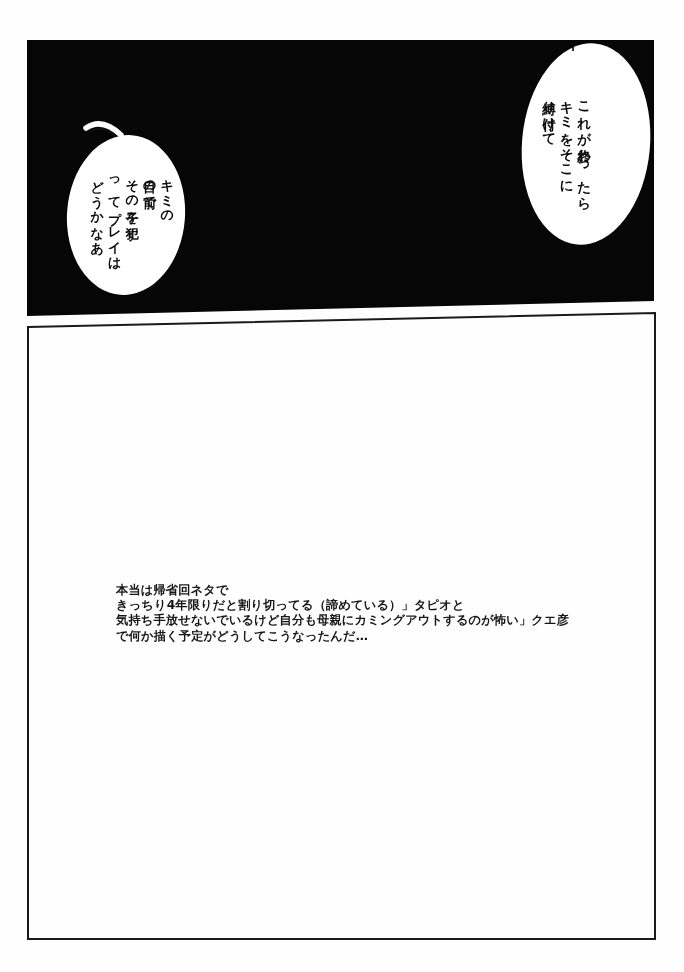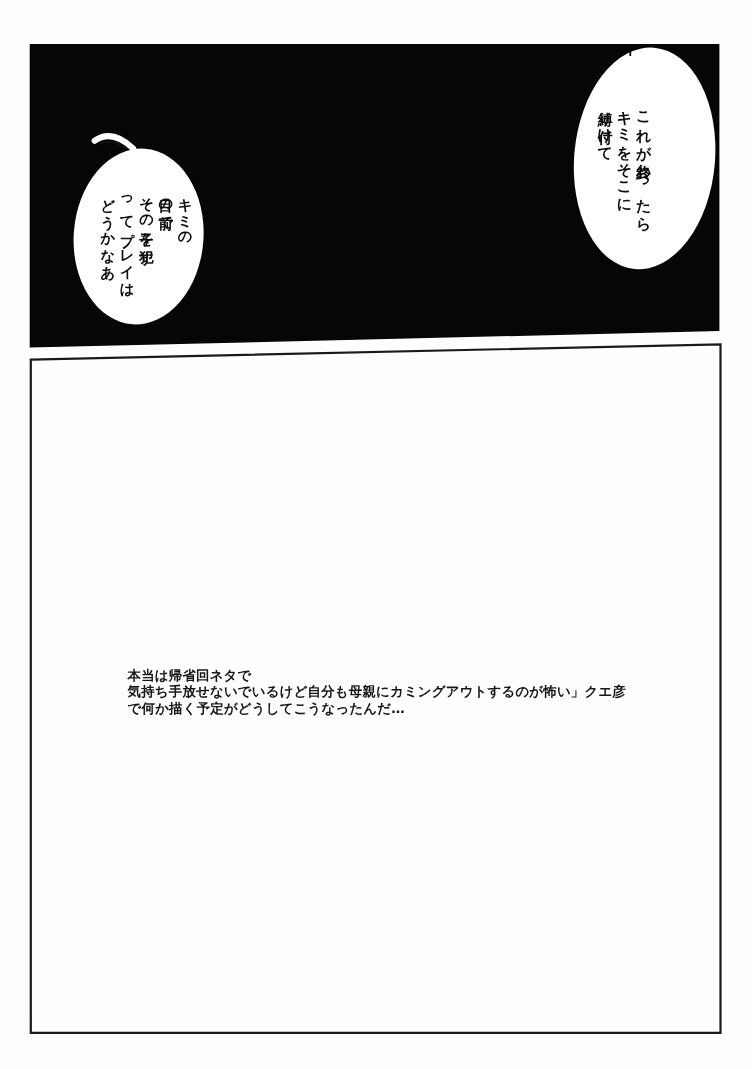--- a/index.html
+++ b/index.html
@@ -44,21 +44,21 @@
     top: 171px;
     left: 88px;
     font-size: 13px;
     line-height: 1.35;
     letter-spacing: 0.5px;
   }
   .afterword {
     position: absolute;
     z-index: 2;
     left: 116px;
-    top: 607px;
+    top: 583px;
     font-size: 12.2px;
     line-height: 15.2px;
     font-weight: 600;
     color: #161616;
     letter-spacing: 0.2px;
     white-space: nowrap;
   }
   .afterword .author {
     margin-top: 13px;
   }
@@ -93,17 +93,18 @@
   <div class="bubble-text left">
     <div class="vline">キミの</div>
     <div class="vline">目の前で</div>
     <div class="vline">その子を犯す</div>
     <div class="vline">ってプレイは</div>
     <div class="vline">どうかなあ</div>
   </div>
 
   <div class="afterword">
     <div class="line">本当は帰省回ネタで</div>
+    <div class="line">きっちり4年限りだと割り切ってる（諦めている）」タピオと</div>
     <div class="line">気持ち手放せないでいるけど自分も母親にカミングアウトするのが怖い」クエ彦</div>
     <div class="line">で何か描く予定がどうしてこうなったんだ…</div>
   </div>
 
 </div>
 
 </body></html>

